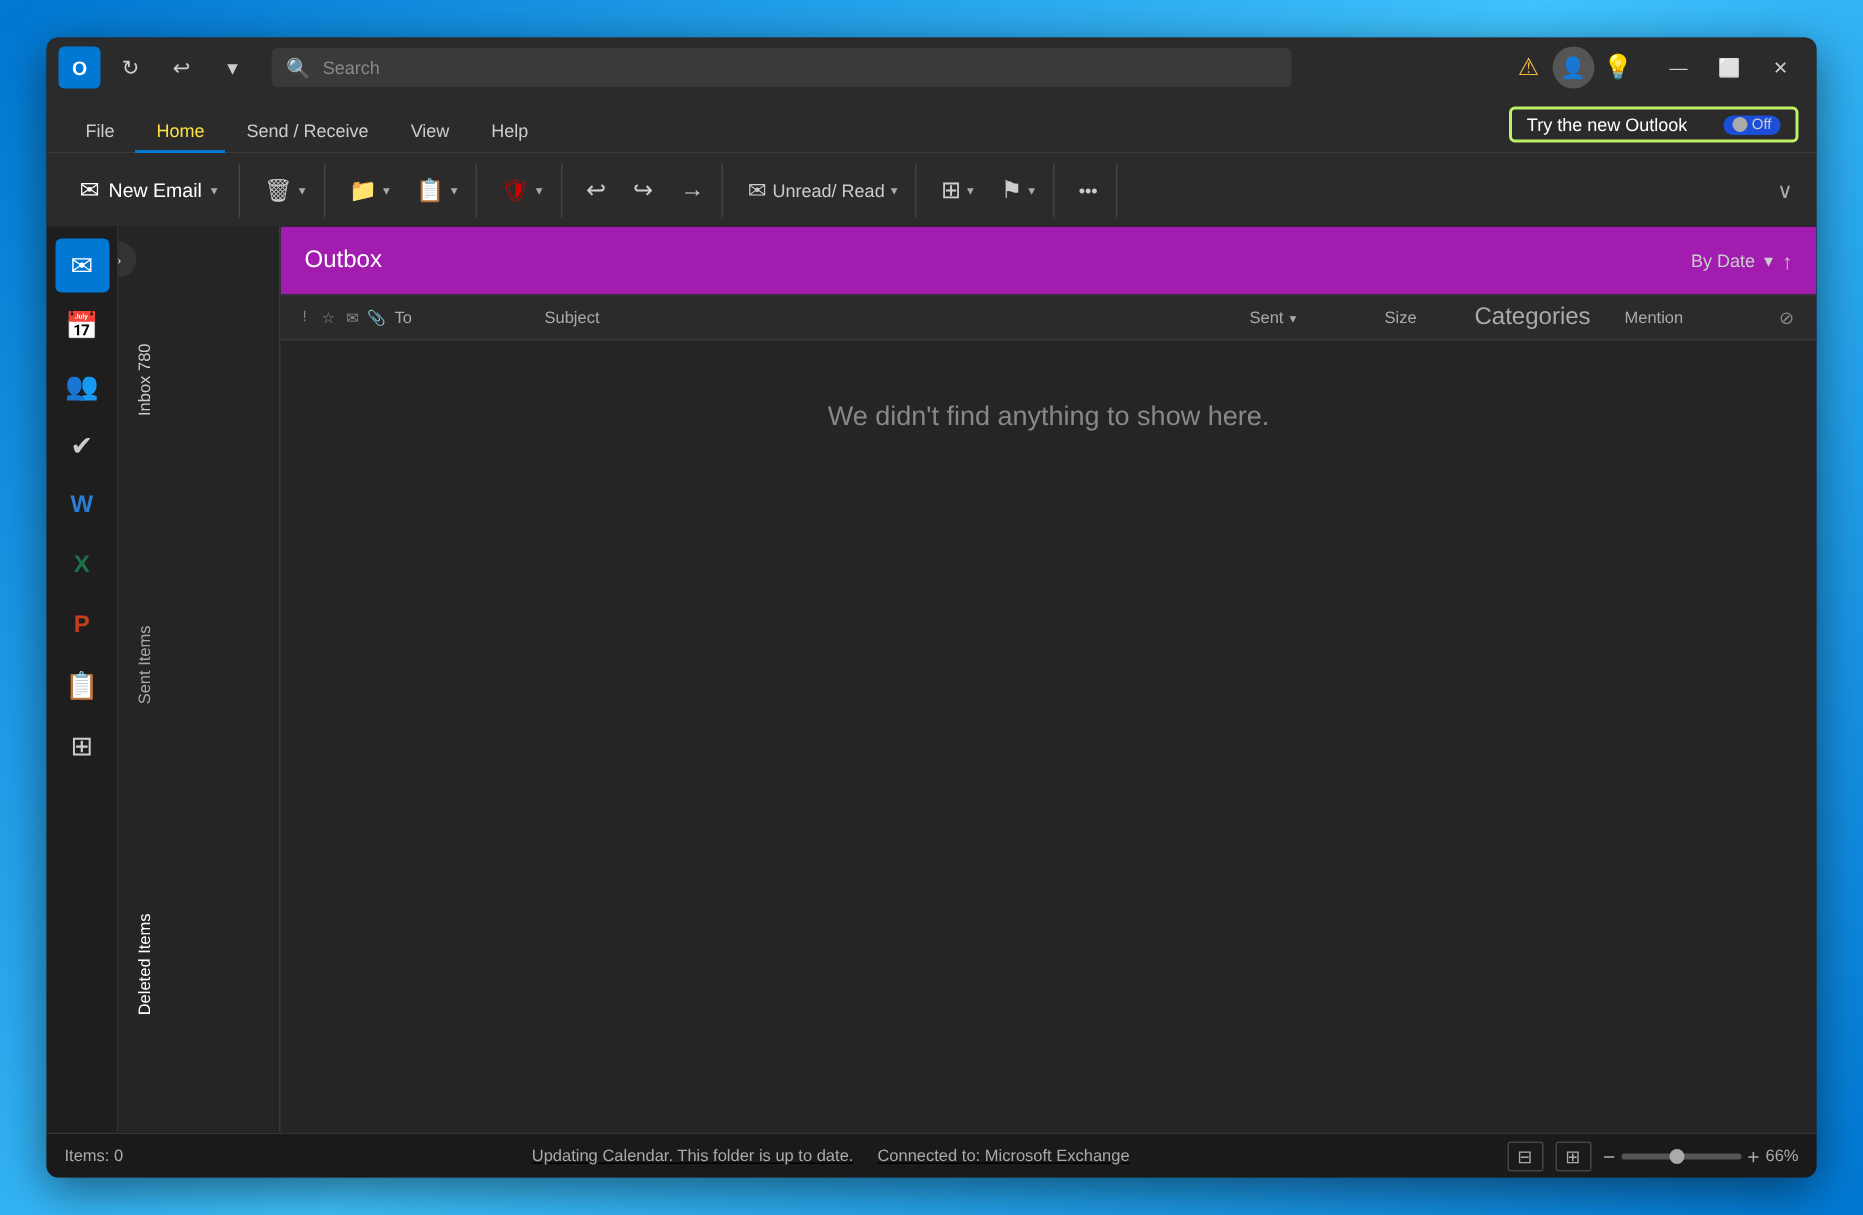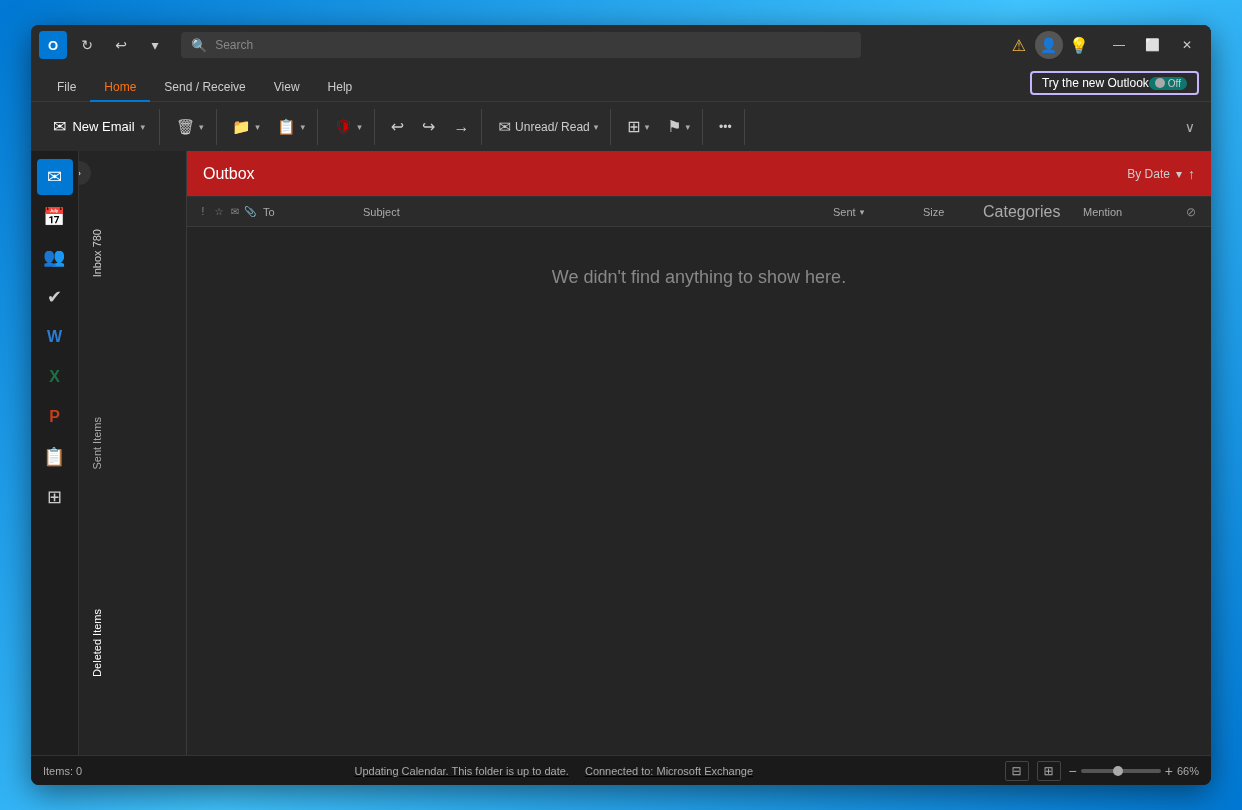--- a/index.html
+++ b/index.html
@@ -142,29 +142,29 @@
       flex-shrink: 0;
       position: relative;
     }
     .try-new-outlook {
       position: absolute;
       right: 12px;
       top: 50%;
       transform: translateY(-50%);
       display: flex;
       align-items: center;
-      gap: 0;
-      border: 2px solid #c4b5fd;
+      gap: 24px;
+      border: 2px solid #bef264;
       border-radius: 4px;
       padding: 3px 10px;
       color: #ffffff;
       font-size: 12px;
     }
     .toggle-off {
-      background: #0f766e;
+      background: #1d4ed8;
       border-radius: 10px;
       padding: 1px 6px;
       font-size: 10px;
       color: #ccc;
       display: flex;
       align-items: center;
       gap: 3px;
     }
     .toggle-circle {
       width: 10px;
@@ -175,21 +175,21 @@
 
     .tab {
       padding: 6px 14px;
       font-size: 12px;
       color: #cccccc;
       cursor: pointer;
       border-bottom: 2px solid transparent;
       margin-bottom: -1px;
     }
     .tab.active {
-      color: #f97316;
+      color: #fde047;
       border-bottom: 2px solid #0078d4;
     }
 
     
     .toolbar {
       height: 50px;
       background: #2b2b2b;
       display: flex;
       align-items: center;
       padding: 0 8px;
@@ -305,21 +305,21 @@
     
     .content-area {
       flex: 1;
       background: #252525;
       display: flex;
       flex-direction: column;
       overflow: hidden;
     }
     .outbox-header {
       height: 46px;
-      background: #b91c1c;
+      background: #a21caf;
       display: flex;
       align-items: center;
       justify-content: space-between;
       padding: 0 16px;
       border-bottom: 1px solid #333;
       flex-shrink: 0;
       gap: 24px;
     }
     .outbox-title {
       color: white;

